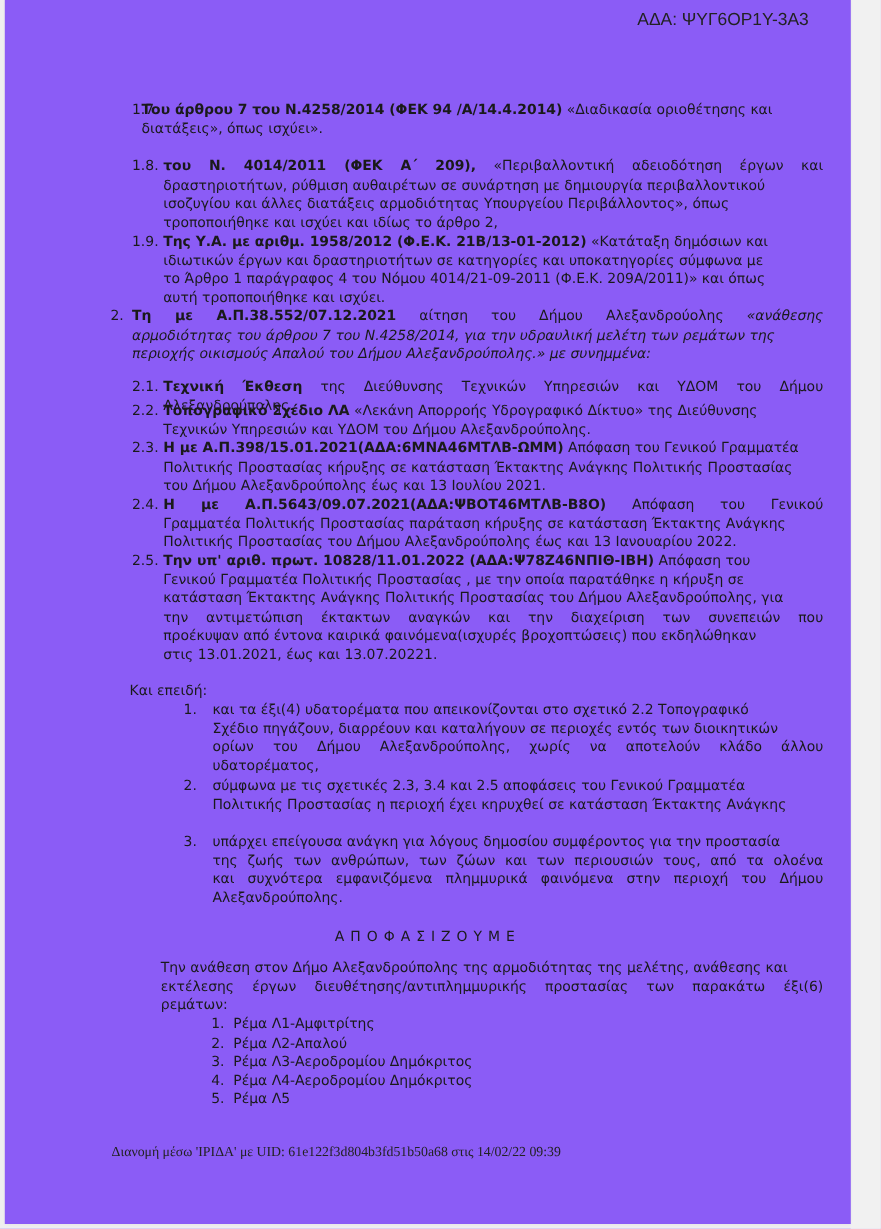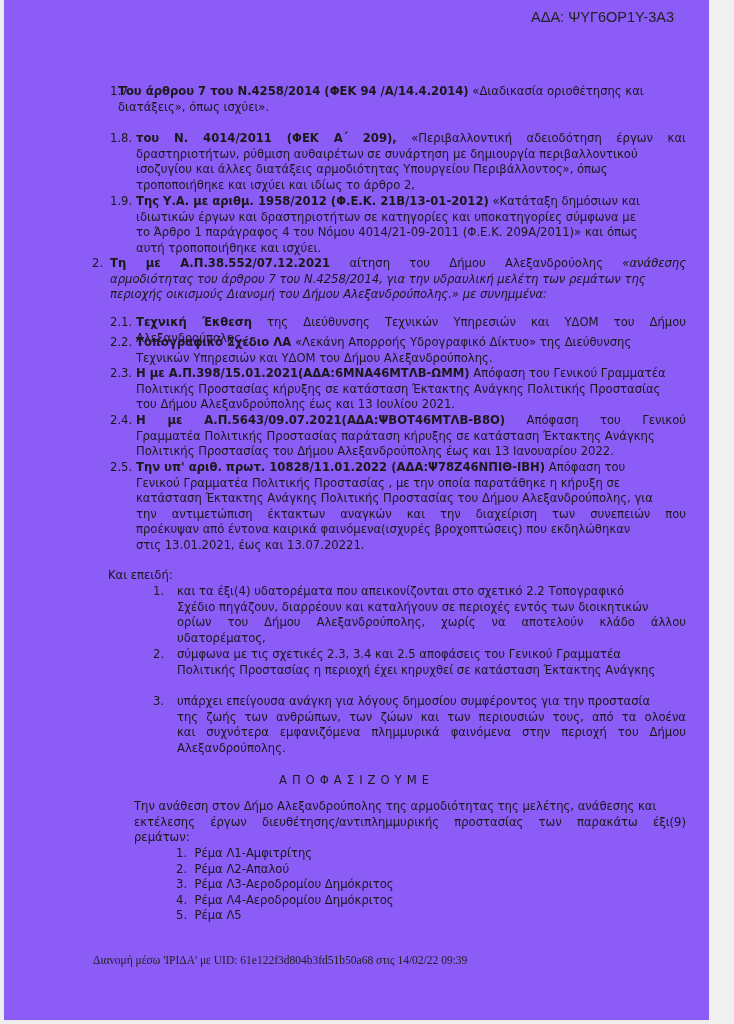--- a/index.html
+++ b/index.html
@@ -76,21 +76,21 @@
         <span class="line">το Άρθρο 1 παράγραφος 4 του Νόμου 4014/21-09-2011 (Φ.Ε.Κ. 209Α/2011)» και όπως</span>
         <span class="line">αυτή τροποποιήθηκε και ισχύει.</span>
       </div>
     </div>
 
     <div class="item" style="left:88px; top:172px; width:594px;">
       <span class="num" style="left:0">2.</span>
       <div style="margin-left:18px">
         <span class="just"><span class="b">Τη με Α.Π.38.552/07.12.2021</span><span> αίτηση του Δήμου Αλεξανδρούολης</span><span class="i"> «ανάθεσης</span></span>
         <span class="line i">αρμοδιότητας του άρθρου 7 του Ν.4258/2014, για την υδραυλική μελέτη των ρεμάτων της</span>
-        <span class="line i">περιοχής οικισμούς Διανομή του Δήμου Αλεξανδρούπολης.» με συνημμένα:</span>
+        <span class="line i">περιοχής οικισμούς Απαλού του Δήμου Αλεξανδρούπολης.» με συνημμένα:</span>
       </div>
     </div>
 
     <div class="item" style="left:106px; top:219px; width:576px;margin-top:12px;">
       <span class="num">2.1.</span>
       <div style="margin-left:26px">
         <span class="just"><span class="b">Τεχνική Έκθεση</span><span> της Διεύθυνσης Τεχνικών Υπηρεσιών και ΥΔΟΜ του Δήμου</span></span>
         <span class="line">Αλεξανδρούπολης.</span>
       </div>
     </div>
@@ -160,21 +160,21 @@
         <span class="just">της ζωής των ανθρώπων, των ζώων και των περιουσιών τους, από τα ολοένα</span>
         <span class="just">και συχνότερα εμφανιζόμενα πλημμυρικά φαινόμενα στην περιοχή του Δήμου</span>
         <span class="line">Αλεξανδρούπολης.</span>
       </div>
     </div>
 
     <div class="heading" style="top:689px;">ΑΠΟΦΑΣΙΖΟΥΜΕ</div>
 
     <div class="item" style="left:130px; top:715px; width:552px;">
       <span class="line">Την ανάθεση στον Δήμο Αλεξανδρούπολης της αρμοδιότητας της μελέτης, ανάθεσης και</span>
-      <span class="just">εκτέλεσης έργων διευθέτησης/αντιπλημμυρικής προστασίας των παρακάτω έξι(9)</span>
+      <span class="just">εκτέλεσης έργων διευθέτησης/αντιπλημμυρικής προστασίας των παρακάτω έξι(6)</span>
       <span class="line">ρεμάτων:</span>
     </div>
 
     <div class="item" style="left:172px; top:762px;">
       <span class="line"><span>1.</span>&nbsp;&nbsp;<span>Ρέμα Λ1-Αμφιτρίτης</span></span>
       <span class="line"><span>2.</span>&nbsp;&nbsp;<span>Ρέμα Λ2-Απαλού</span></span>
       <span class="line"><span>3.</span>&nbsp;&nbsp;<span>Ρέμα Λ3-Αεροδρομίου Δημόκριτος</span></span>
       <span class="line"><span>4.</span>&nbsp;&nbsp;<span>Ρέμα Λ4-Αεροδρομίου Δημόκριτος</span></span>
       <span class="line"><span>5.</span>&nbsp;&nbsp;<span>Ρέμα Λ5</span></span>
     </div>

